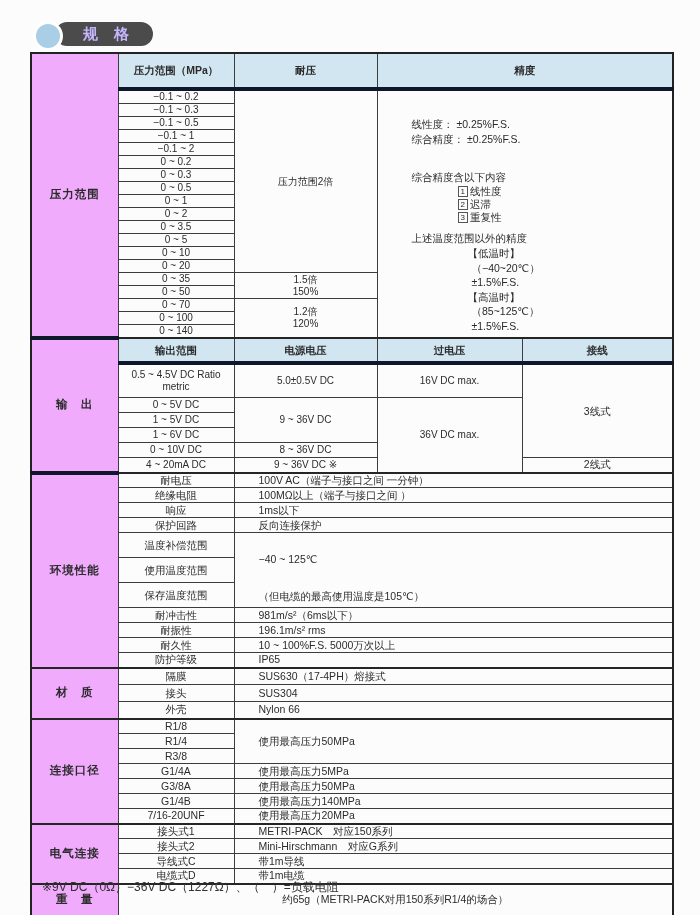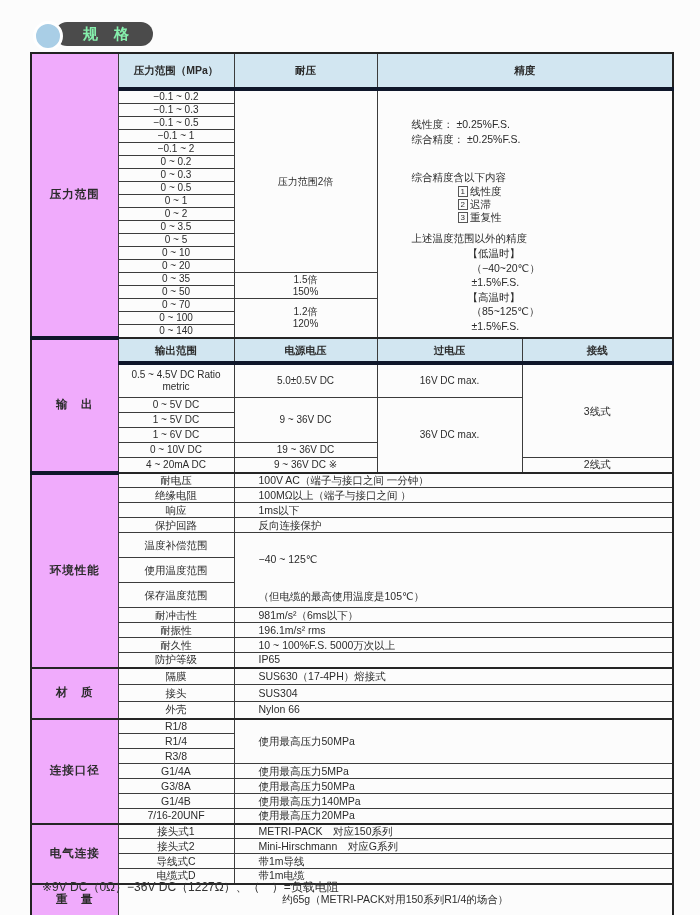--- a/index.html
+++ b/index.html
@@ -5,21 +5,21 @@
   html,body{margin:0;padding:0;}
   body{
     width:700px;height:915px;background:#fcfcfc;position:relative;
     font-family:"Liberation Sans","DejaVu Sans",sans-serif;color:#2b2b2b;
     -webkit-font-smoothing:antialiased;
   }
   
   .badge-wrap{position:absolute;left:33px;top:19px;height:30px;}
   .badge-pill{
     margin-left:22px;width:98px;height:24px;background:#4b4b4b;border-radius:13px;
-    color:#86efac;font-size:15px;font-weight:bold;text-align:center;line-height:24px;
+    color:#c4b5fd;font-size:15px;font-weight:bold;text-align:center;line-height:24px;
     letter-spacing:6px;padding-left:10px;box-sizing:border-box;margin-top:3px;
   }
   .badge-circle{
     position:absolute;left:0;top:2px;width:24px;height:24px;border-radius:50%;
     background:#a9cee6;border:3px solid #ffffff;z-index:2;
   }
   
   table.spec{
     position:absolute;left:30px;top:52px;width:642px;
     border-collapse:collapse;table-layout:fixed;
@@ -185,21 +185,21 @@
     <td rowspan="5">36V DC max.</td>
   </tr>
   <tr class="h15">
         <td>1 ~ 5V DC</td>
       </tr>
   <tr class="h15">
         <td>1 ~ 6V DC</td>
       </tr>
   <tr class="h15">
     <td>0 ~ 10V DC</td>
-    <td>19 ~ 36V DC</td>
+    <td>8 ~ 36V DC</td>
   </tr>
   <tr class="h15">
     <td>4 ~ 20mA DC</td>
     <td>9 ~ 36V DC ※</td>
     <td class="center">2线式</td>
   </tr>
 
   <tr class="h15 sec">
     <td class="cat" rowspan="11">环境性能</td>
     <td class="prop">耐电压</td>

